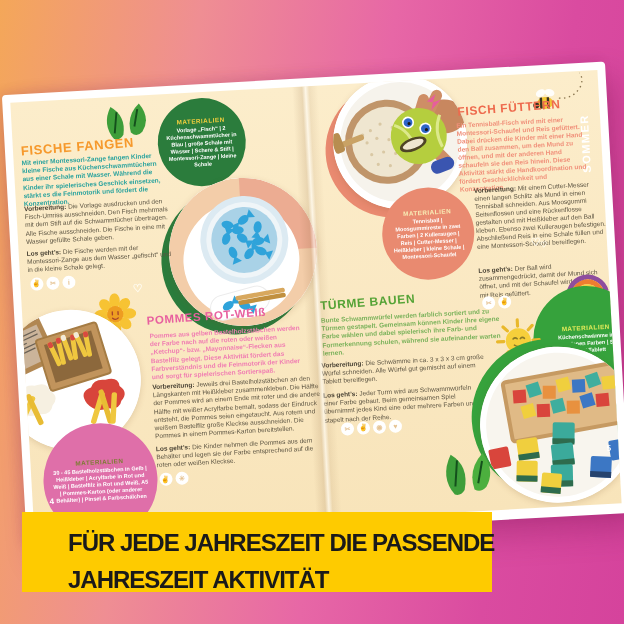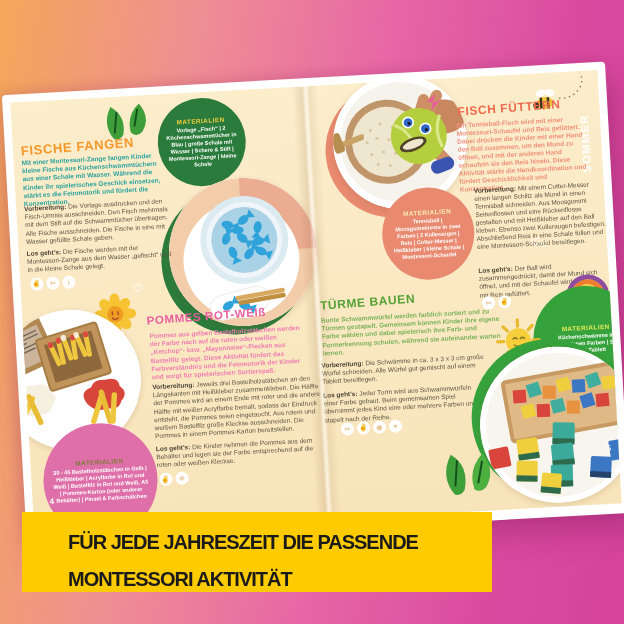--- a/index.html
+++ b/index.html
@@ -26,21 +26,21 @@
 .mat3{background:#E98A70}.mat3 .t{color:#F8EBB4}
 .mat4{background:#36A23C}.mat4 .t{color:#E6EC5A}
 .ring{position:absolute;border-radius:50%}
 .photo{position:absolute;border-radius:50%;overflow:hidden;background:#fff;box-shadow:0 2px 6px rgba(120,80,40,.18)}
 .badges{position:absolute;display:flex;gap:3px}
 .badge{width:13px;height:13px;border-radius:50%;background:#fff;color:#E6C494;display:flex;align-items:center;justify-content:center;font-size:7px;font-weight:bold}
 .pn{position:absolute;color:#fff;font-weight:bold;font-size:8px}
 .tab{position:absolute;left:566px;top:28px;width:18px;height:90px;color:#fff;font-weight:bold;font-size:11px;letter-spacing:1.5px;writing-mode:vertical-rl;transform:rotate(180deg);text-align:center}
 .heart{position:absolute;color:#FFFDF4;font-size:11px;font-weight:bold}
 .banner{position:absolute;left:22px;top:512px;width:470px;height:80px;background:#FECB00;color:#1A1A1A;box-sizing:border-box;padding:12px 0 0 46px;z-index:10}
-.banner div{font-weight:bold;font-size:20px;line-height:37px;letter-spacing:-1px;white-space:nowrap}
+.banner div{font-weight:bold;font-size:24px;line-height:37px;letter-spacing:-1px;white-space:nowrap}
 </style>
 </head>
 <body>
 
 <div class="stage">
 
   <div class="spread">
     <div class="pages">
 
       <svg class="abs" style="left:90px;top:4px" width="48" height="40" viewBox="0 0 50 42">
@@ -348,16 +348,16 @@
       </svg>
 
       <div class="pn" style="left:576px;top:374px">5</div>
 
       <div class="fold"></div>
     </div>
   </div>
 
   <div class="banner">
     <div>FÜR JEDE JAHRESZEIT DIE PASSENDE</div>
-    <div>MONTESSORI AKTIVITÄT</div>
+    <div>JAHRESZEIT AKTIVITÄT</div>
   </div>
 
 </div>
 
 </body></html>

